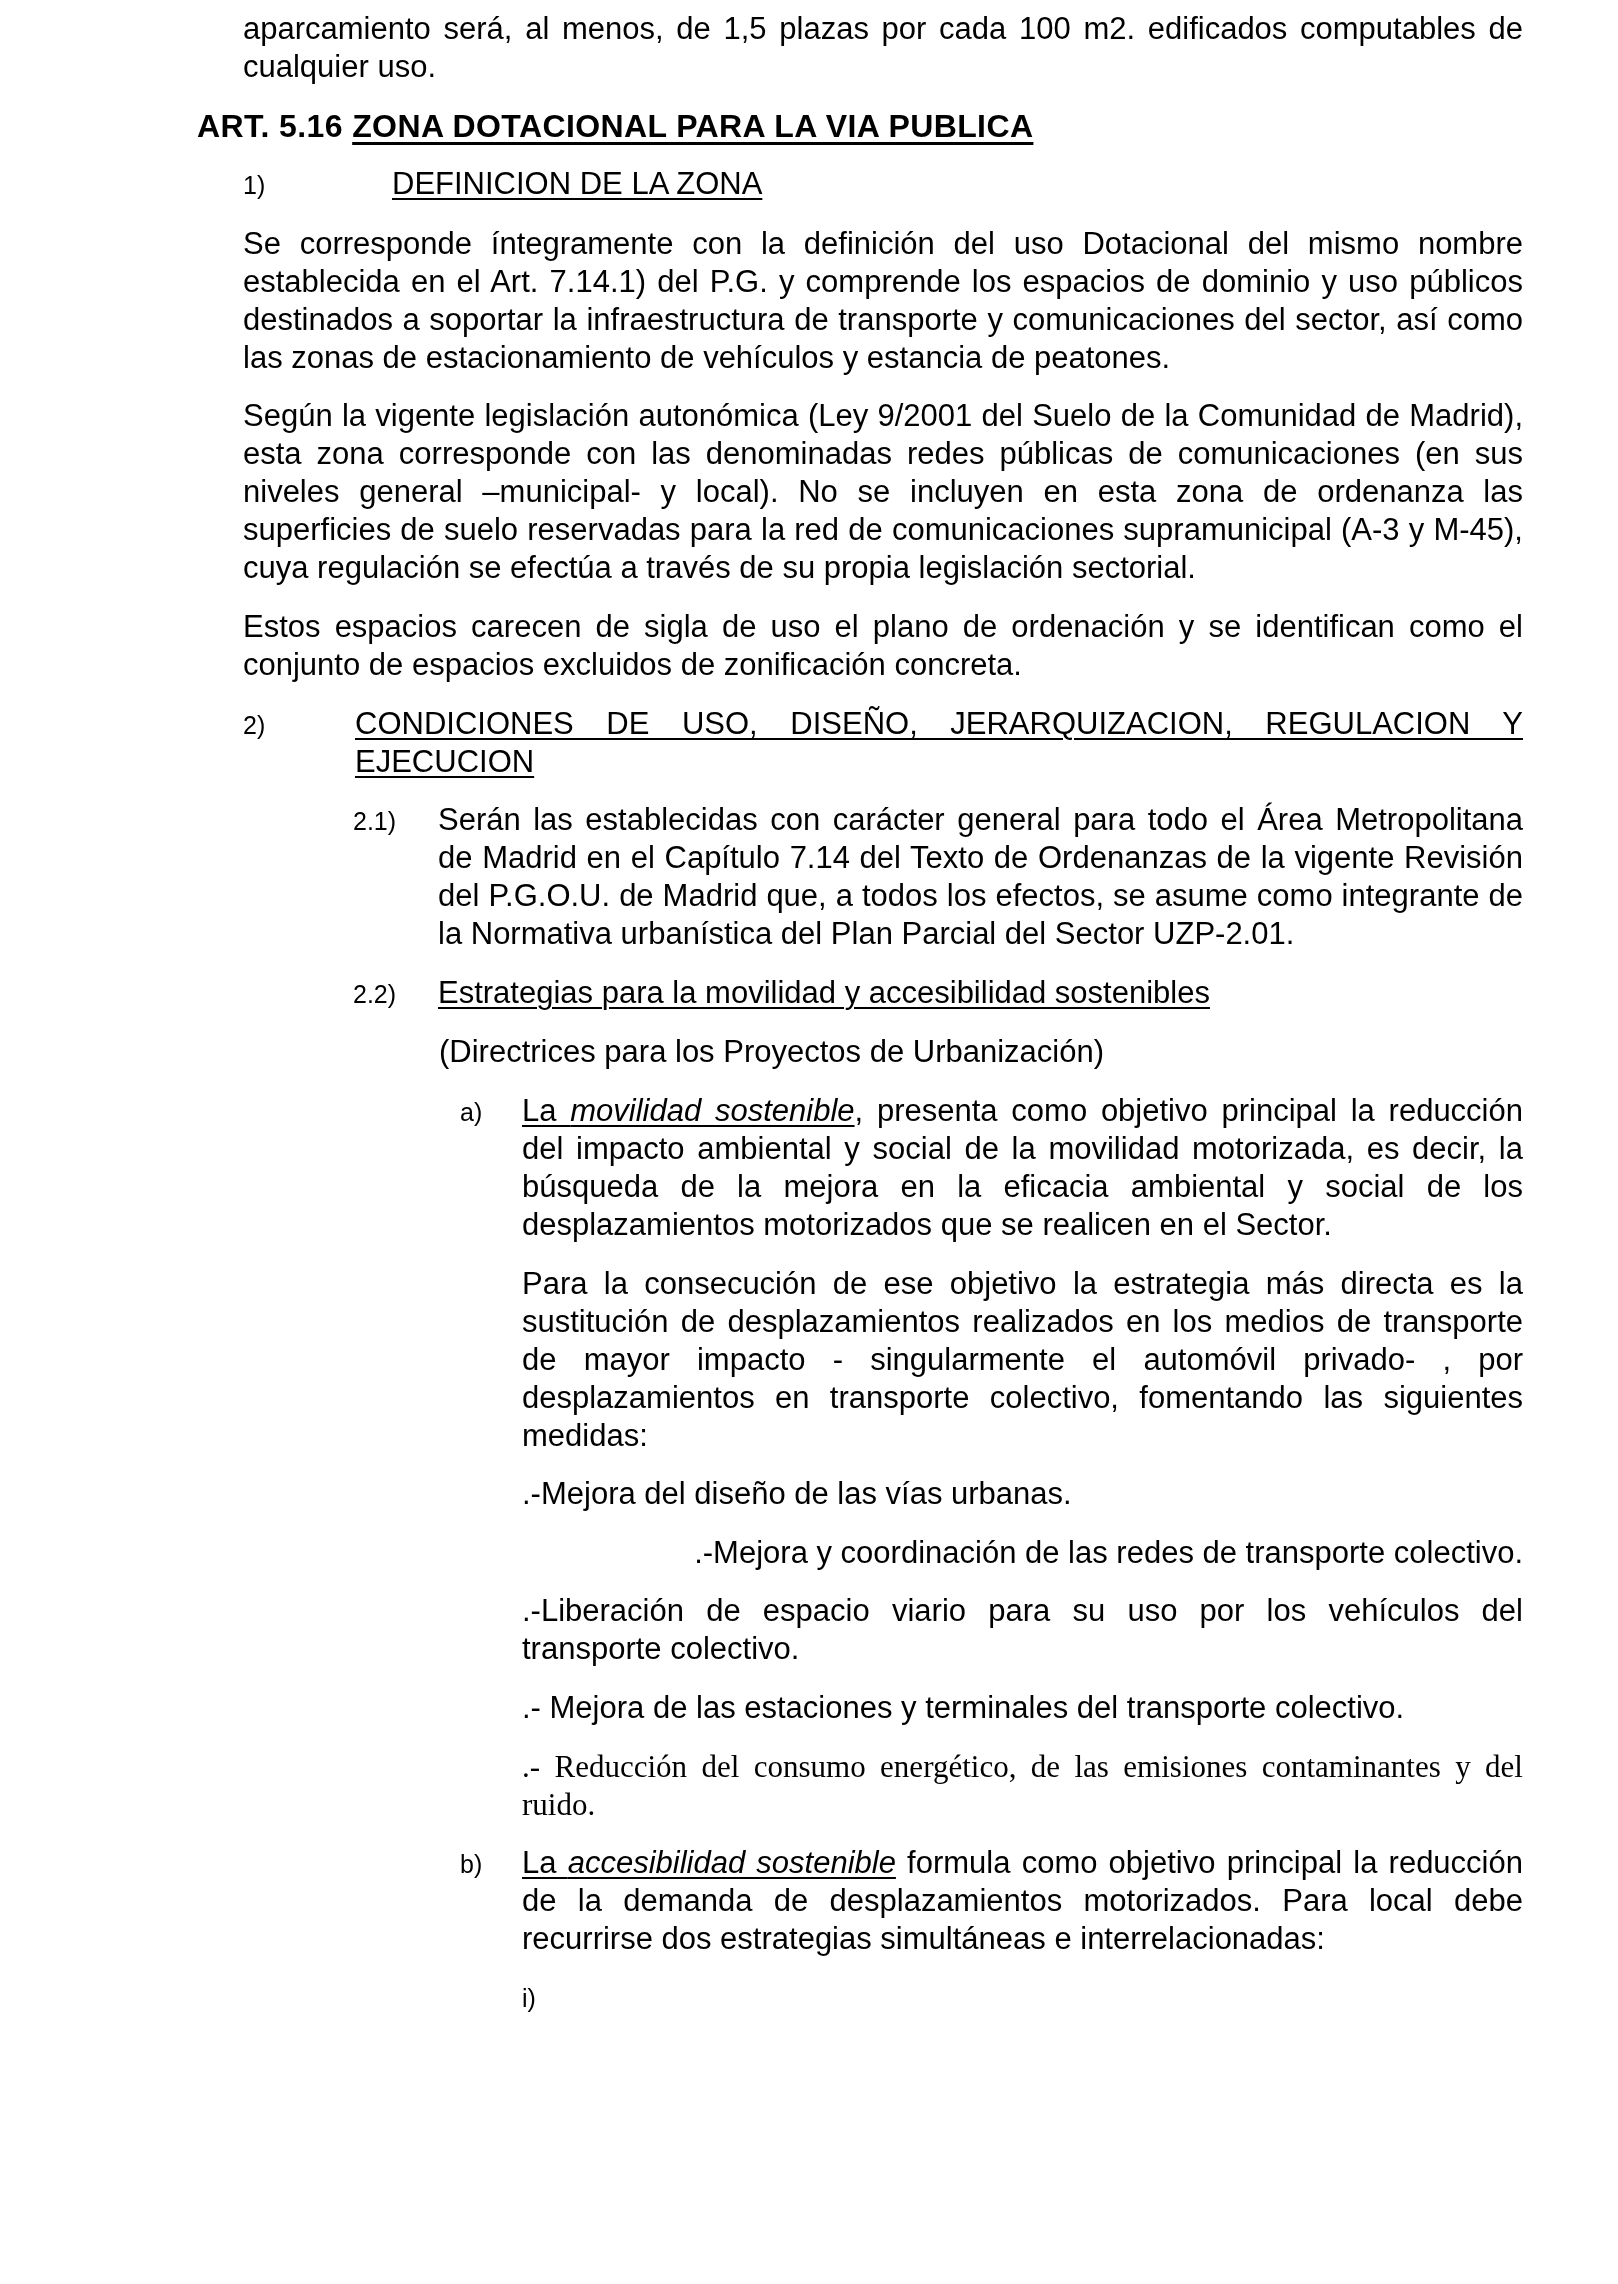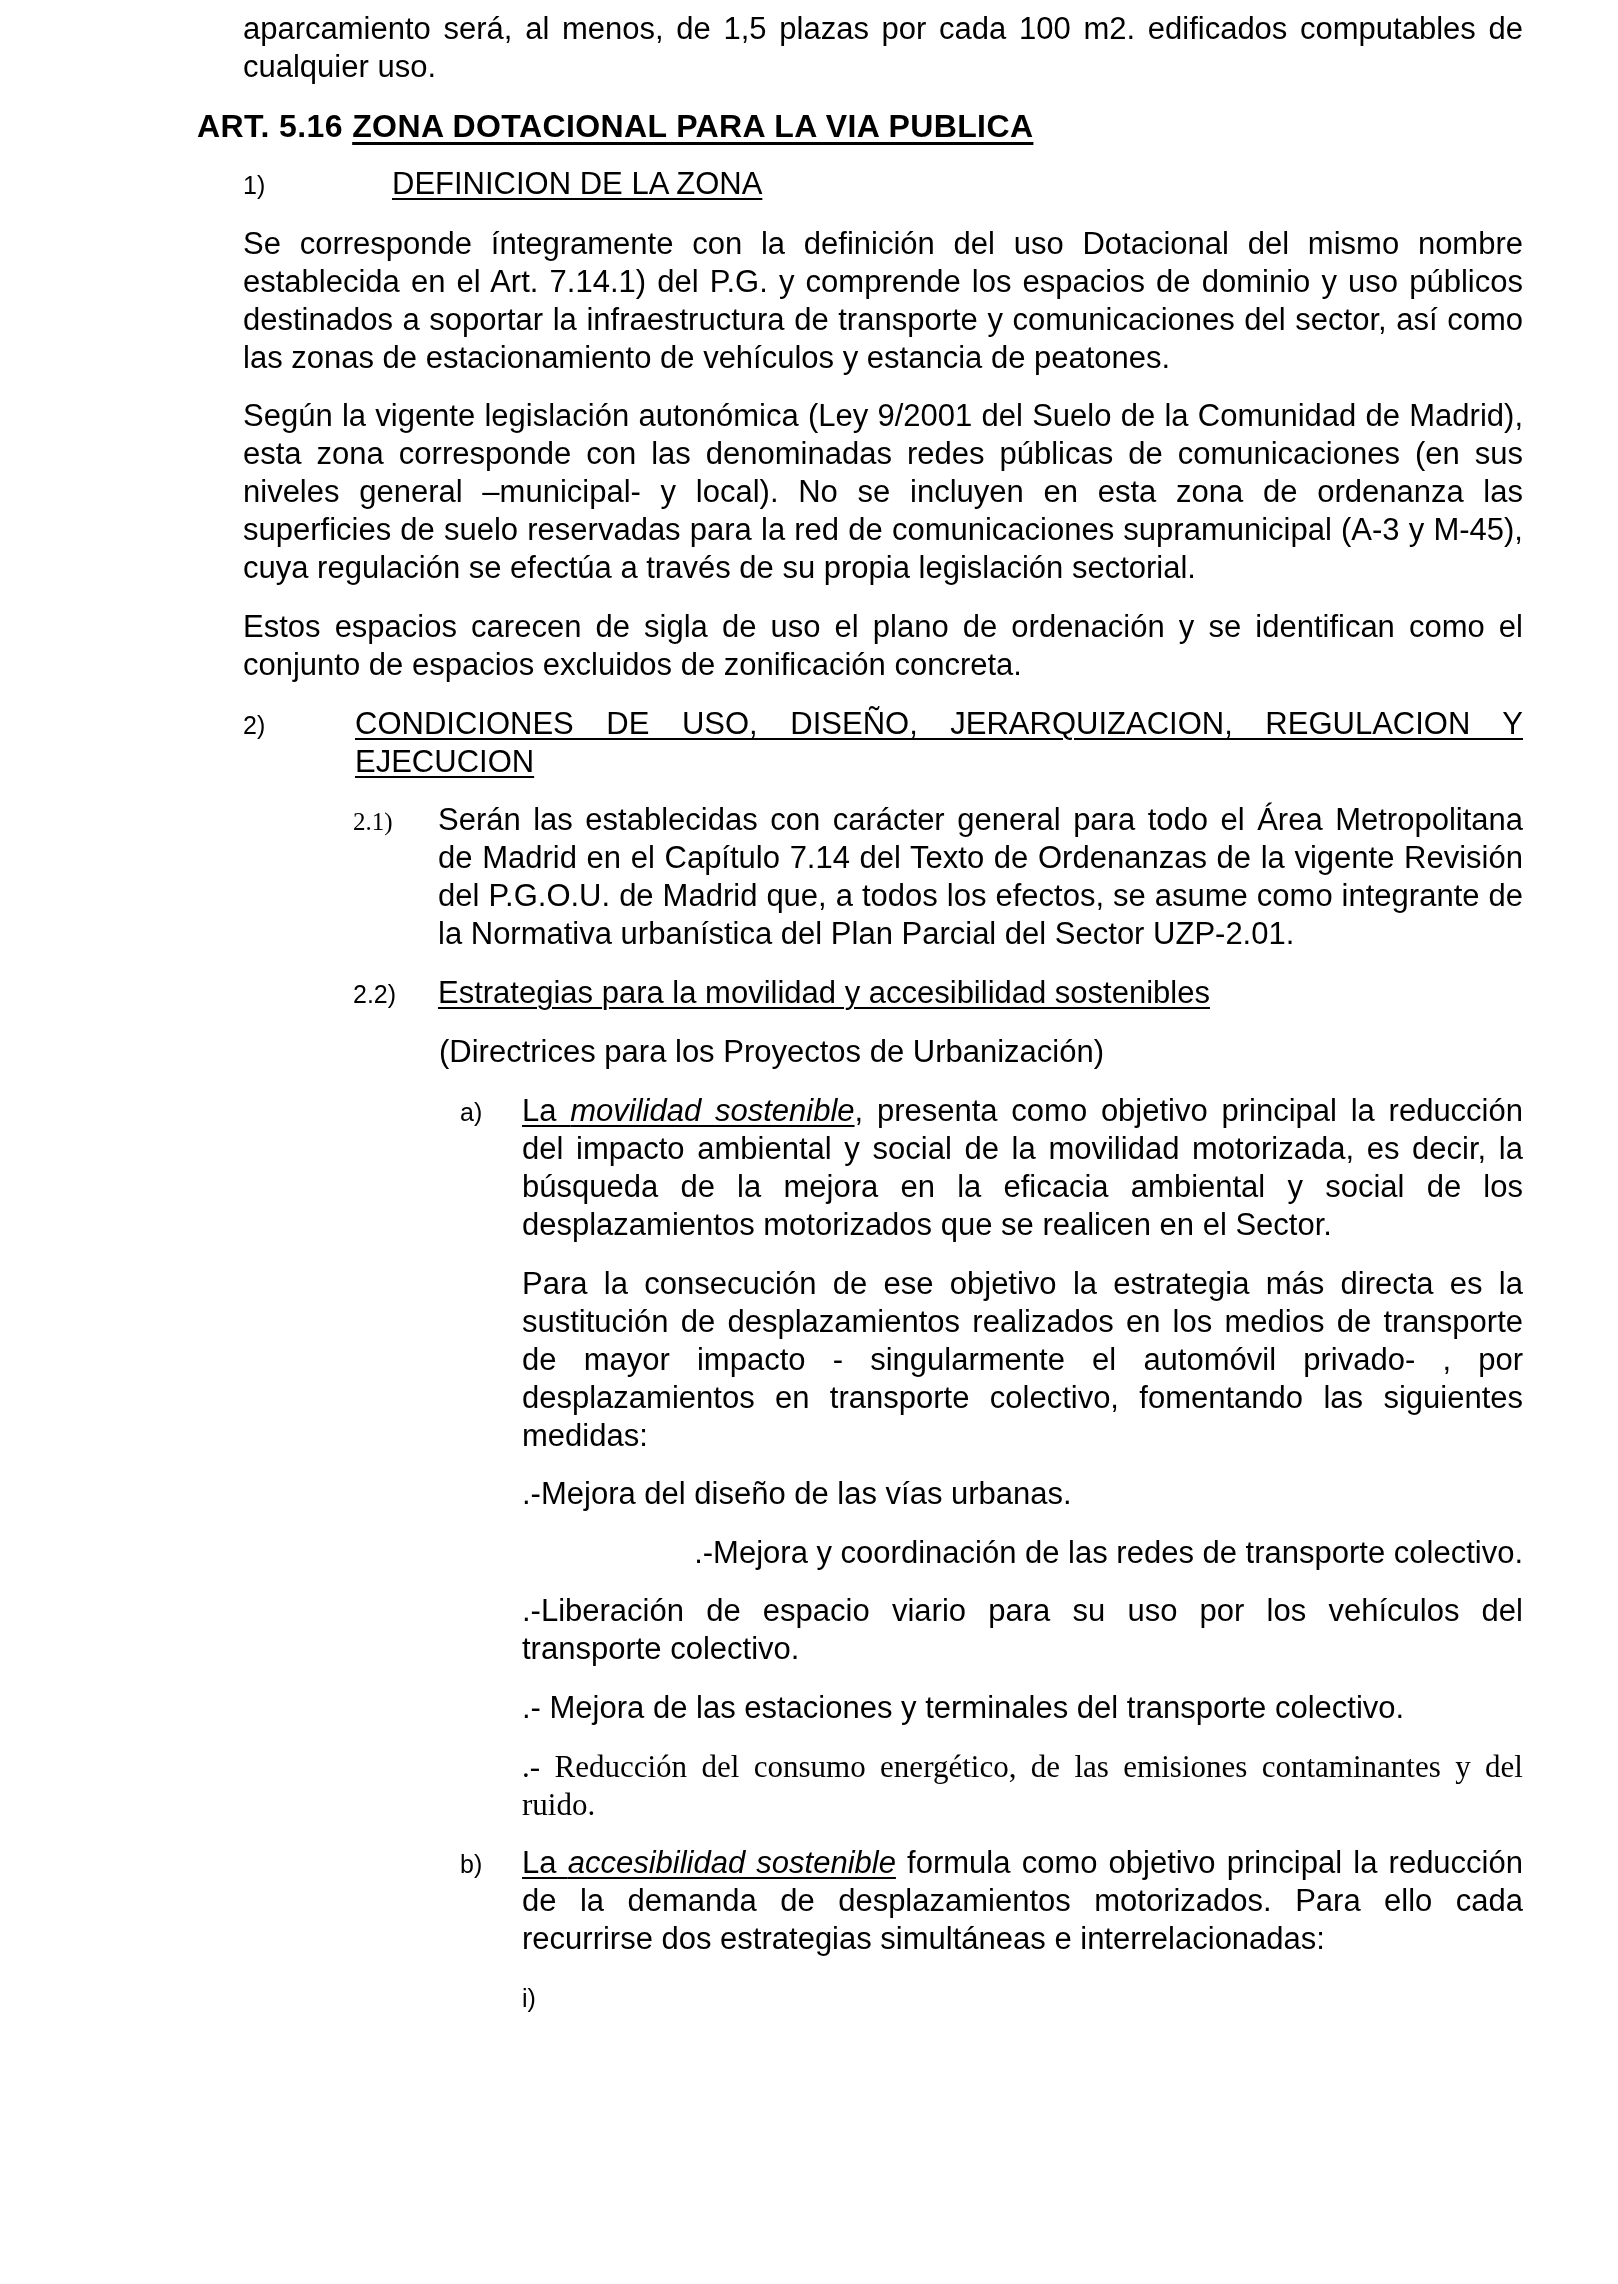--- a/index.html
+++ b/index.html
@@ -33,39 +33,39 @@
       <span class="txt"><span class="u">DEFINICION DE LA ZONA</span></span>
     </div>
     <div class="blk just" style="margin-left: 243px; width: 1280px;">Se corresponde íntegramente con la definición del uso Dotacional del mismo nombre establecida en el Art. 7.14.1) del P.G. y comprende los espacios de dominio y uso públicos destinados a soportar la infraestructura de transporte y comunicaciones del sector, así como las zonas de estacionamiento de vehículos y estancia de peatones.</div>
     <div class="blk just" style="margin-left: 243px; width: 1280px;">Según la vigente legislación autonómica (Ley 9/2001 del Suelo de la Comunidad de Madrid), esta zona corresponde con las denominadas redes públicas de comunicaciones (en sus niveles general –municipal- y local). No se incluyen en esta zona de ordenanza las superficies de suelo reservadas para la red de comunicaciones supramunicipal (A-3 y M-45), cuya regulación se efectúa a través de su propia legislación sectorial.</div>
     <div class="blk just" style="margin-left: 243px; width: 1280px;">Estos espacios carecen de sigla de uso el plano de ordenación y se identifican como el conjunto de espacios excluidos de zonificación concreta.</div>
     <div class="blk item" style="margin-left: 243px; width: 1280px;">
       <span class="num" style="flex: 0 0 112px;">2)</span>
       <span class="txt just"><span class="u">CONDICIONES DE USO, DISEÑO, JERARQUIZACION, REGULACION Y EJECUCION</span></span>
     </div>
     <div class="blk item" style="margin-left: 353px; width: 1170px;">
-      <span class="num" style="flex: 0 0 85px; font-family: Liberation Serif, serif;">2.1)</span>
+      <span class="num" style="flex: 0 0 85px;">2.1)</span>
       <span class="txt just"><span>Serán las establecidas con carácter general para todo el Área Metropolitana de Madrid en el Capítulo 7.14 del Texto de Ordenanzas de la vigente Revisión del P.G.O.U. de Madrid que, a todos los efectos, se asume como integrante de la Normativa urbanística del Plan Parcial del Sector UZP-2.01.</span></span>
     </div>
     <div class="blk item" style="margin-left: 353px; width: 1170px;">
       <span class="num" style="flex: 0 0 85px;">2.2)</span>
       <span class="txt"><span class="u">Estrategias para la movilidad y accesibilidad sostenibles</span></span>
     </div>
     <div class="blk" style="margin-left: 439px; width: 1085px;">(Directrices para los Proyectos de Urbanización)</div>
     <div class="blk item" style="margin-left: 460px; width: 1063px;">
       <span class="num" style="flex: 0 0 62px;">a)</span>
       <span class="txt just"><span class="u">La </span><span class="i u">movilidad sostenible</span><span>, presenta como objetivo principal la reducción del impacto ambiental y social de la movilidad motorizada, es decir, la búsqueda de la mejora en la eficacia ambiental y social de los desplazamientos motorizados que se realicen en el Sector.</span></span>
     </div>
     <div class="blk just" style="margin-left: 522px; width: 1001px;">Para la consecución de ese objetivo la estrategia más directa es la sustitución de desplazamientos realizados en los medios de transporte de mayor impacto - singularmente el automóvil privado- , por desplazamientos en transporte colectivo, fomentando las siguientes medidas:</div>
     <div class="blk" style="margin-left: 522px; width: 1001px;">.-Mejora del diseño de las vías urbanas.</div>
     <div class="blk" style="margin-left: 522px; width: 1001px; text-align: right;">.-Mejora y coordinación de las redes de transporte colectivo.</div>
     <div class="blk just" style="margin-left: 522px; width: 1001px; margin-top: 7px;">.-Liberación de espacio viario para su uso por los vehículos del transporte colectivo.</div>
     <div class="blk" style="margin-left: 522px; width: 1001px;">.- Mejora de las estaciones y terminales del transporte colectivo.</div>
     <div class="blk just" style="margin-left: 522px; width: 1001px; font-family: Liberation Serif, serif;">.- Reducción del consumo energético, de las emisiones contaminantes y del ruido.</div>
     <div class="blk item" style="margin-left: 460px; width: 1063px;">
       <span class="num" style="flex: 0 0 62px;">b)</span>
-      <span class="txt just"><span class="u">La </span><span class="i u">accesibilidad sostenible</span><span> formula como objetivo principal la reducción de la demanda de desplazamientos motorizados. Para ello cada recurrirse dos estrategias simultáneas e interrelacionadas:</span></span>
+      <span class="txt just"><span class="u">La </span><span class="i u">accesibilidad sostenible</span><span> formula como objetivo principal la reducción de la demanda de desplazamientos motorizados. Para local debe recurrirse dos estrategias simultáneas e interrelacionadas:</span></span>
     </div>
     <div class="blk item" style="margin-left: 522px; width: 1001px;">
       <span class="num" style="flex: 0 0 114px;">i)</span>
     </div>
   </div>
 
 
 </body></html>

